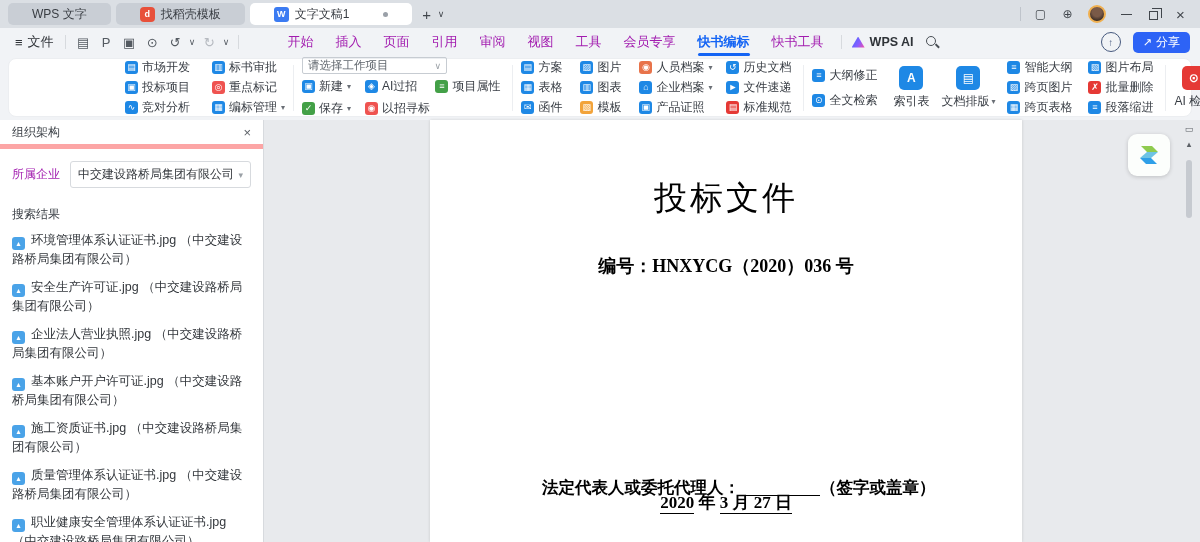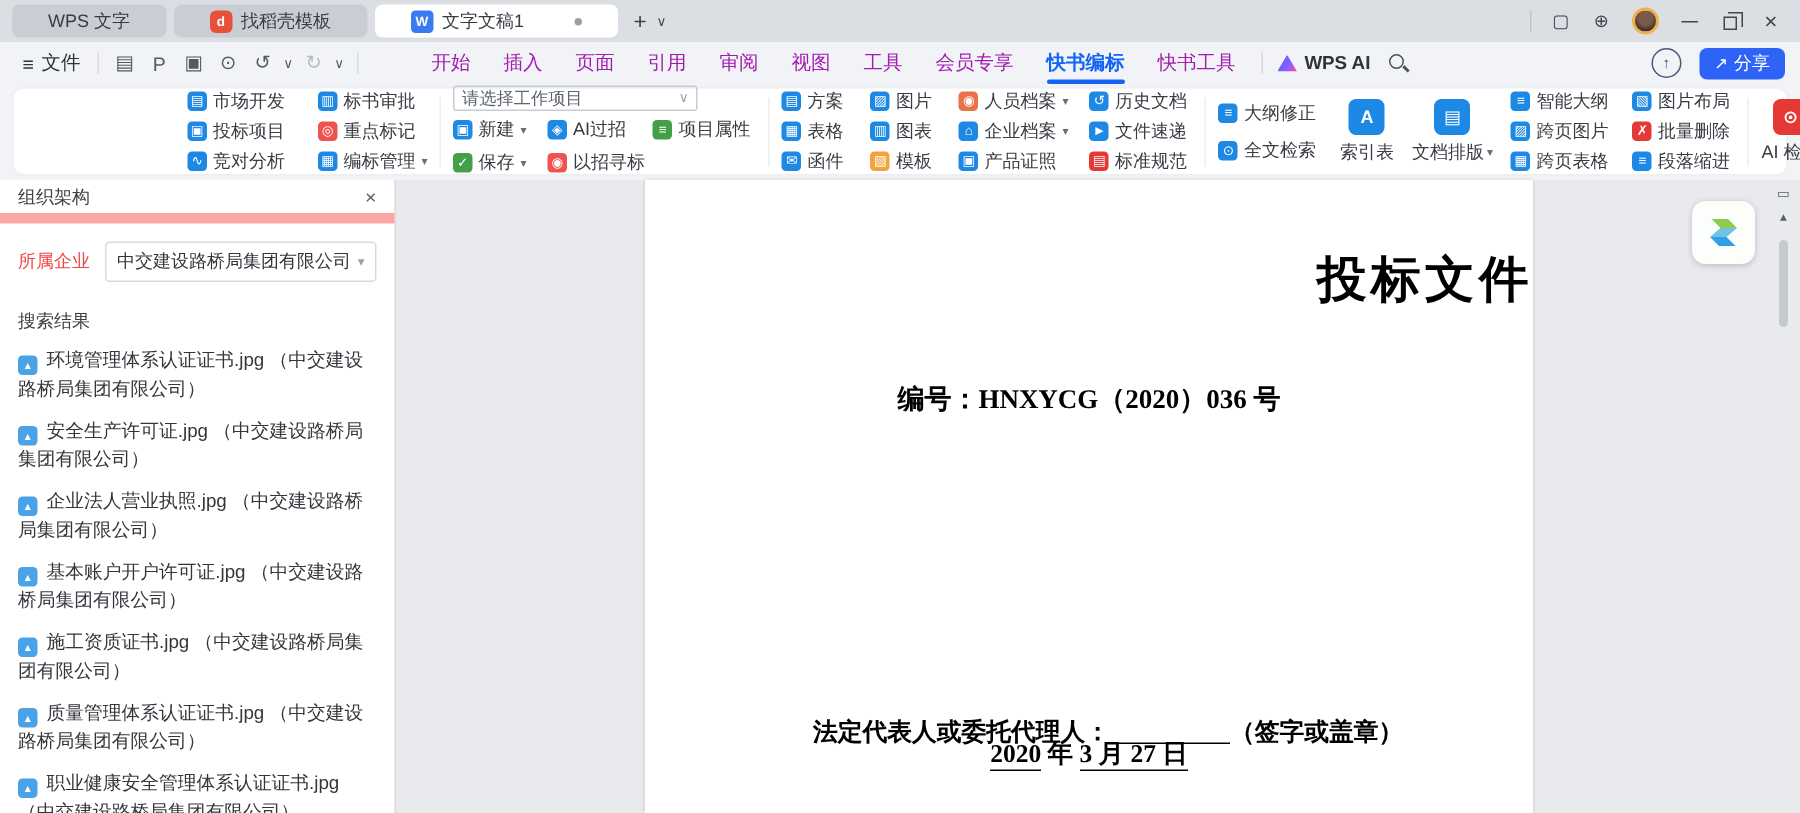--- a/index.html
+++ b/index.html
@@ -51,45 +51,45 @@
   
   .rib-wrap{position:absolute;top:56px;left:0;right:0;height:64px;background:#f1f3f6}
   .ribbon{position:absolute;left:8px;right:8px;top:2px;height:59px;background:#fff;border-radius:8px;border:1px solid #eceef1;display:flex;align-items:center;padding-left:116px}
   .vsep{width:1px;height:46px;background:#eceef1;margin:0 8px;flex:none}
   .rib-col{display:flex;flex-direction:column;gap:1px;justify-content:center}
   .rib-item{display:flex;align-items:center;gap:4px;height:19px;font-size:12px;color:#383d44;white-space:nowrap}
   .ric{width:13px;height:13px;border-radius:3px;color:#fff;font-size:9px;line-height:13px;text-align:center;flex:none}
   .caret{font-size:8px;color:#6a6f76}
   .g1{display:flex;gap:18px}
   .g2{display:flex;flex-direction:column;gap:3px}
-  .sel{width:163px;height:17px;border:1px solid #c7ccd2;border-radius:2px;display:flex;align-items:center;justify-content:space-between;padding:0 5px;font-size:11.5px;color:#60666d}
+  .sel{width:145px;height:17px;border:1px solid #c7ccd2;border-radius:2px;display:flex;align-items:center;justify-content:space-between;padding:0 5px;font-size:11.5px;color:#60666d}
   .g2-rows{display:flex;gap:14px}
   .g3{display:flex;gap:14px}
   .g4{display:flex;align-items:center;gap:12px}
   .rib-big{display:flex;flex-direction:column;align-items:center;gap:3px;font-size:12px;color:#383d44;white-space:nowrap}
   .ric-big{width:24px;height:24px;border-radius:5px;color:#fff;font-size:12px;font-weight:bold;display:flex;align-items:center;justify-content:center}
   .big-label{display:flex;align-items:center;gap:2px}
 
   
   .main{position:absolute;top:120px;left:0;right:0;bottom:0;background:#e8eaed}
   .sidebar{position:absolute;left:0;top:0;bottom:0;width:264px;background:#fff;border-right:1px solid #d7dade}
-  .sb-head{height:29px;display:flex;align-items:center;padding:0 12px;border-bottom:7px solid #fca5a5;font-size:12px;color:#3c4147}
+  .sb-head{height:29px;display:flex;align-items:center;padding:0 12px;border-bottom:5px solid #fca5a5;font-size:12px;color:#3c4147}
   .sb-close{margin-left:auto;font-size:13px;color:#5c6167}
   .sb-company{display:flex;align-items:center;padding:12px 12px 2px}
-  .sb-lbl{font-size:12px;color:#ef4444;flex:none}
+  .sb-lbl{font-size:12px;color:#a21caf;flex:none}
   .sb-select{flex:1;margin-left:10px;height:27px;border:1px solid #d7dade;border-radius:3px;display:flex;align-items:center;padding:0 7px;font-size:12px;color:#33373c}
   .caret-d{margin-left:auto;color:#9aa0a6;font-size:9px}
   .sb-results{padding:16px 12px 8px;font-size:12px;color:#3c4147}
   .sb-list{padding:0 12px}
   .sb-item{font-size:12.5px;line-height:19px;color:#33373c;margin-bottom:9px}
   .s-ic{display:inline-block;width:13px;height:13px;border-radius:3px;margin-right:6px;color:#fff;font-size:8px;line-height:13px;text-align:center;vertical-align:-2px}
 
   .docarea{position:absolute;left:265px;right:0;top:0;bottom:0}
   .page{position:absolute;left:165px;top:0;width:592px;bottom:0;background:#fff;box-shadow:0 0 3px rgba(0,0,0,.14);font-family:"Liberation Serif","DejaVu Serif",serif;color:#000}
-  .doc-title{position:absolute;top:44px;left:0;right:0;text-align:right;font-size:33px;font-weight:bold;letter-spacing:3px}
+  .doc-title{position:absolute;top:56px;left:0;right:0;text-align:center;font-size:33px;font-weight:normal;letter-spacing:3px}
   .doc-number{position:absolute;top:134px;left:0;right:0;text-align:center;font-size:18px;font-weight:bold}
   .doc-line{position:absolute;left:112px;font-size:16.5px;font-weight:bold;white-space:nowrap}
   .l1{top:325px}.l2{top:357px}
   .blank{display:inline-block;border-bottom:1.8px solid #000;height:15px;vertical-align:-3px}
   .b1{width:162px}.b2{width:80px}
   .doc-date{position:absolute;top:371px;left:0;right:0;text-align:center;font-size:17px;font-weight:bold}
   .du{border-bottom:1.8px solid #000;padding-bottom:1px}
 
   .s-float{position:absolute;right:30px;top:14px;width:42px;height:42px;background:#fcfefc;border-radius:9px;box-shadow:0 1px 4px rgba(0,0,0,.18);display:flex;align-items:center;justify-content:center}
   .rail{position:absolute;right:4px;top:4px;width:14px;display:flex;flex-direction:column;align-items:center}

